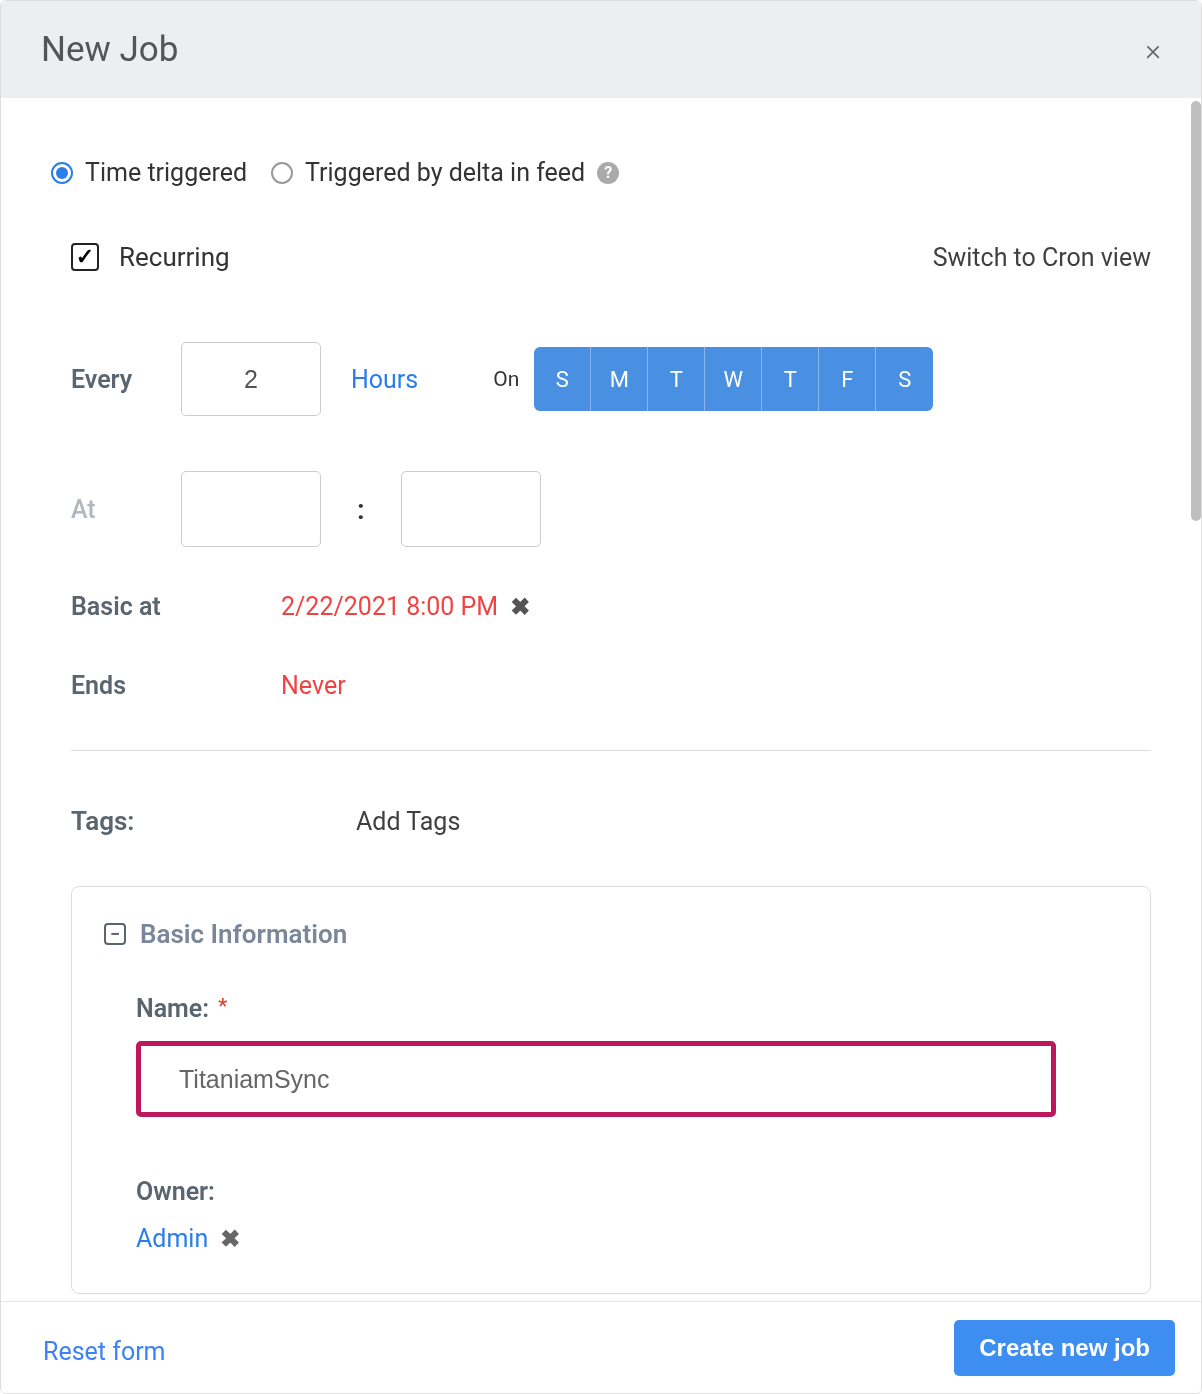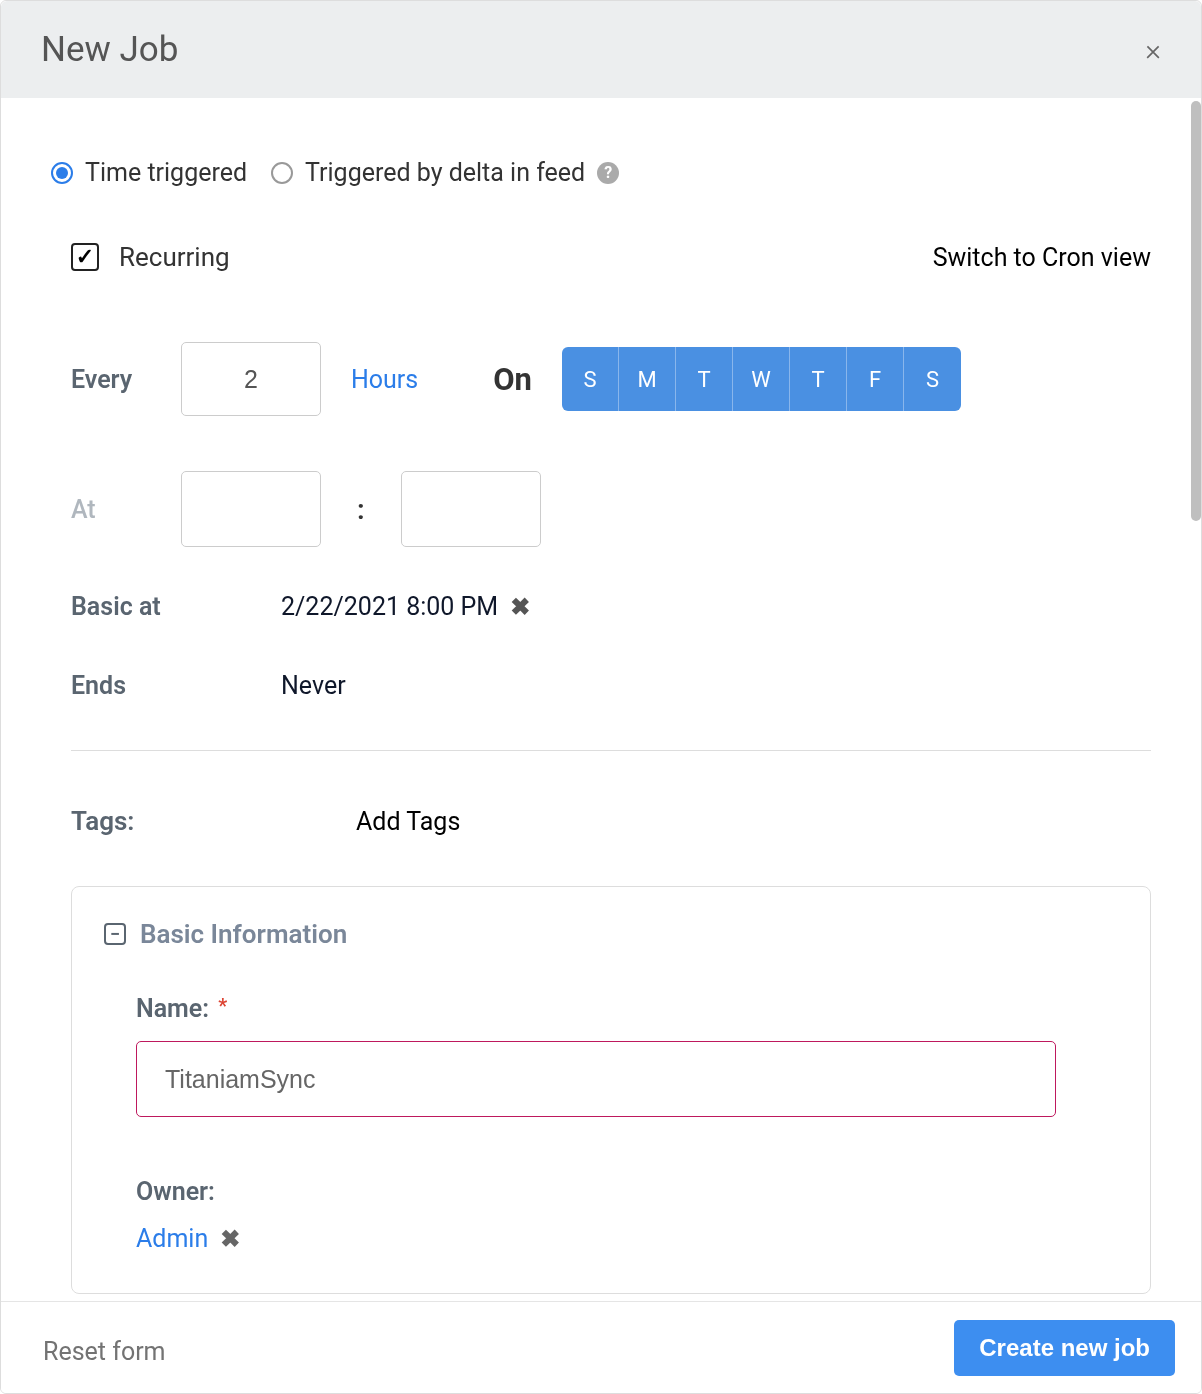--- a/index.html
+++ b/index.html
@@ -125,21 +125,21 @@
     font-size: 22px;
     font-weight: bold;
     color: #000;
     line-height: 1;
   }
   .recurring-label {
     font-size: 26px;
     color: #333;
   }
   .link {
-    color: #000000;
+    color: #404040;
     font-size: 25px;
     cursor: pointer;
   }
   
   .form-row {
     display: flex;
     align-items: center;
     margin-bottom: 55px;
   }
   .row-label {
@@ -162,24 +162,24 @@
     color: #555;
     margin-right: 30px;
   }
   .hours-link {
     color: #2b7de9;
     font-size: 25px;
     margin-right: 75px;
     cursor: pointer;
   }
   .on-label {
-    font-size: 31px;
-    font-weight: 700;
+    font-size: 21px;
+    font-weight: 400;
     color: #333;
-    margin-right: 30px;
+    margin-right: 15px;
   }
   .day-pills {
     display: flex;
     border-radius: 6px;
     overflow: hidden;
   }
   .day-pill {
     background: #4a90e2;
     color: #fff;
     width: 57px;
@@ -218,21 +218,21 @@
     margin-bottom: 50px;
   }
   .kv-label {
     font-size: 25px;
     font-weight: 600;
     color: #5a6570;
     width: 210px;
   }
   .kv-value {
     font-size: 25px;
-    color: #0f172a;
+    color: #ef4444;
     cursor: pointer;
   }
   .x-icon {
     color: #555;
     font-size: 24px;
     margin-left: 12px;
     cursor: pointer;
     font-weight: bold;
   }
   hr.divider {
@@ -290,23 +290,23 @@
     font-size: 25px;
     font-weight: 600;
     color: #5a6570;
     margin-bottom: 18px;
   }
   .req { color: #d43; font-size: 20px; vertical-align: top; margin-left: 3px;}
   .text-input {
     width: 100%;
     max-width: 920px;
     height: 76px;
-    border: 1px solid #be185d;
+    border: 5px solid #be185d;
     border-radius: 5px;
-    padding: 0 28px;
+    padding: 0 38px;
     font-size: 25px;
     color: #666;
     margin-bottom: 60px;
   }
   .owner-val {
     font-size: 25px;
     color: #2b7de9;
     display: flex;
     align-items: center;
     gap: 12px;
@@ -347,21 +347,21 @@
     color: #444;
     font-weight: 600;
   }
   .btn-primary {
     background: #3d8ef0;
     color: #fff;
     font-weight: 600;
   }
   .footer-right { display: flex; gap: 18px; }
   .reset-link {
-    color: #737373;
+    color: #3b82f6;
     font-size: 25px;
     cursor: pointer;
     margin-top: 8px;
   }
 </style>
 </head>
 <body>
 
 <div class="modal-header">
   <div class="modal-title">New Job</div>

